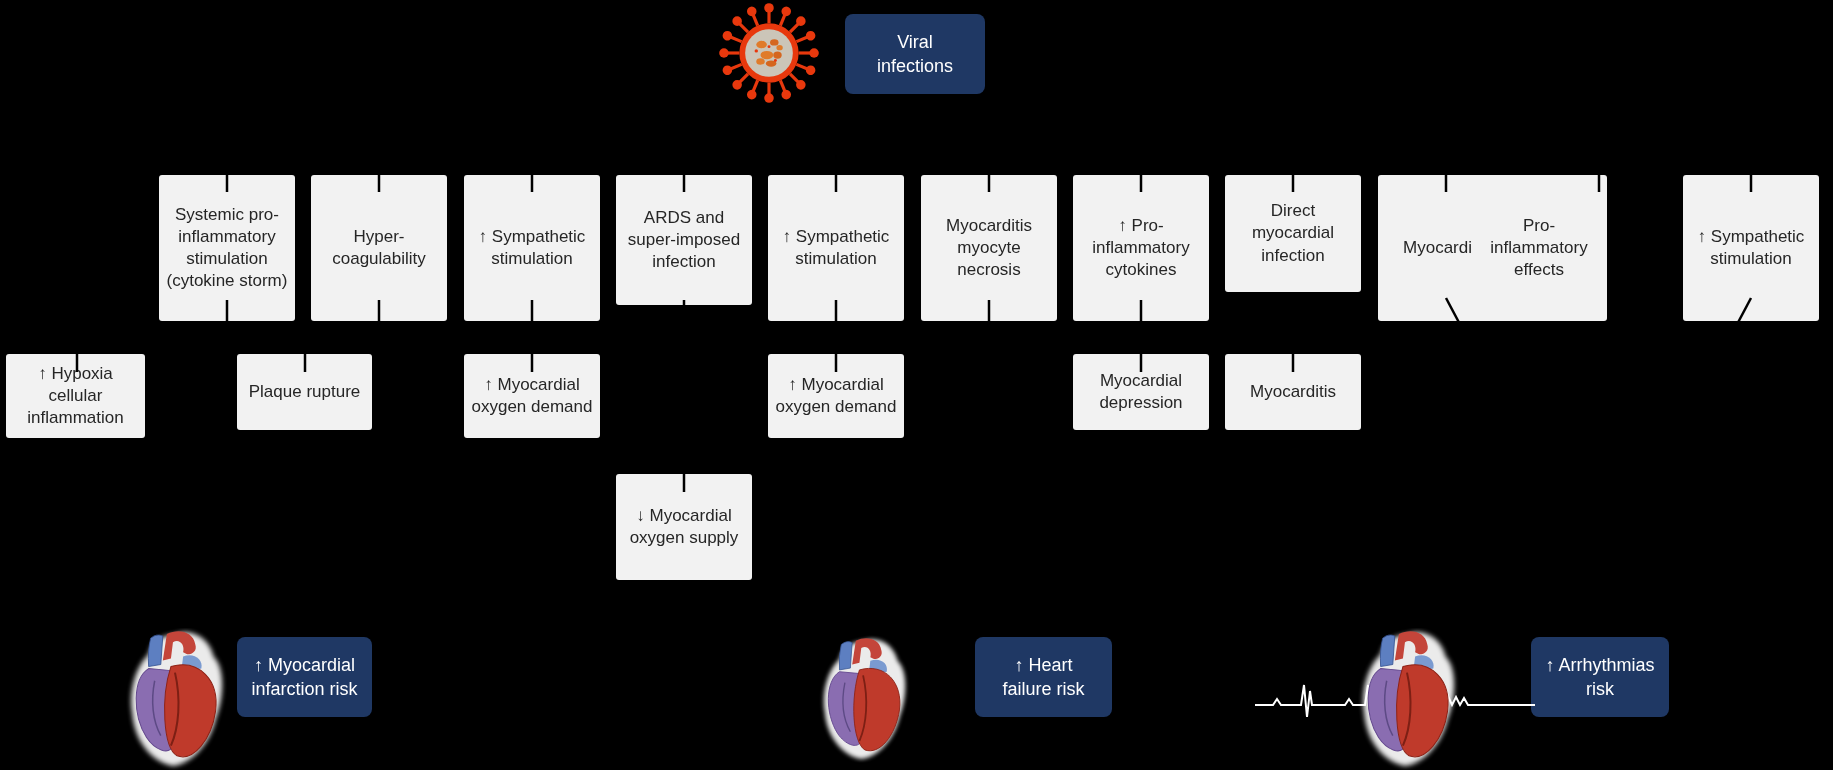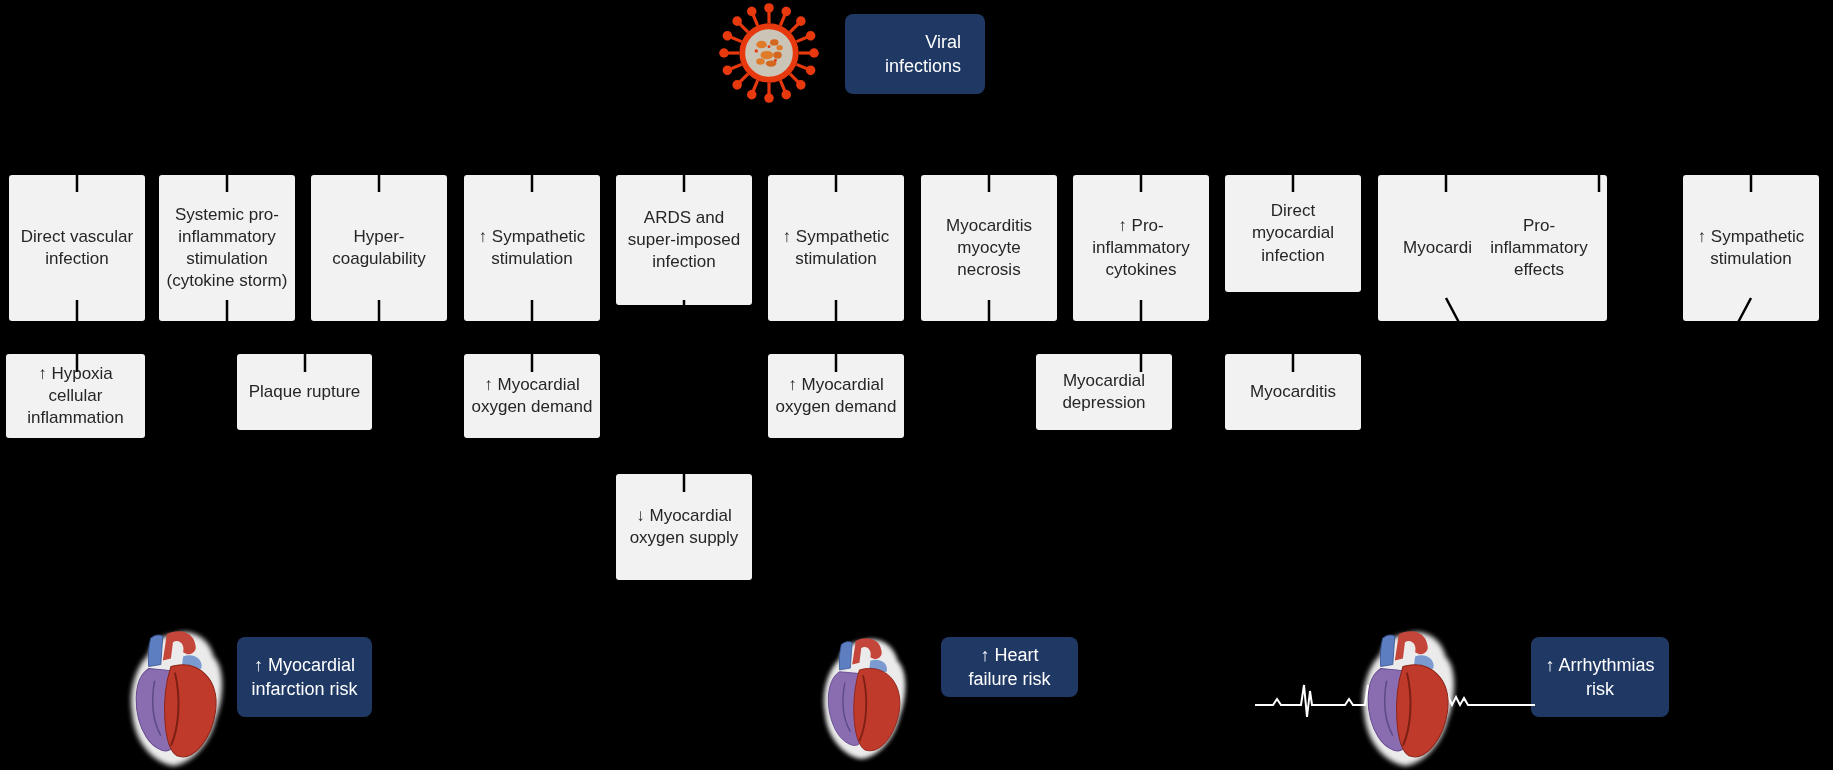--- a/index.html
+++ b/index.html
@@ -12,21 +12,21 @@
     display:flex;align-items:center;justify-content:center;text-align:center;
     font-size:17px;line-height:1.3;border-radius:3px;padding:4px 6px;box-sizing:border-box;
     z-index:1;
   }
   .outcome{
     position:absolute;background:#1f3864;color:#ffffff;
     display:flex;align-items:center;justify-content:center;text-align:center;
     font-size:18px;line-height:1.35;border-radius:8px;padding:18px 14px;box-sizing:border-box;
     z-index:2;
   }
-  .outcome.viral{padding:0 24px;text-align:right;}
+  .outcome.viral{padding:0 24px;}
   .connectors{position:absolute;left:0;top:0;width:1833px;height:770px;z-index:3;pointer-events:none;}
   .art{position:absolute;z-index:4;}
 </style>
 </head>
 <body>
 
 <div class="canvas">
 
   <svg width="0" height="0" style="position:absolute" aria-hidden="true">
     <defs>
@@ -75,38 +75,37 @@
     <ellipse cx="42" cy="58" rx="4" ry="3" fill="#e07b2a"></ellipse>
     <ellipse cx="52" cy="60" rx="5" ry="3" fill="#d5661e"></ellipse>
     <ellipse cx="60" cy="45" rx="3" ry="2.5" fill="#e07b2a"></ellipse>
     <circle cx="38" cy="48" r="1.6" fill="#e8380d"></circle>
     <circle cx="50" cy="44" r="1.4" fill="#e8380d"></circle>
     <circle cx="56" cy="57" r="1.4" fill="#e8380d"></circle>
   </svg>
 
   <div class="outcome viral" style="left:845px;top:14px;width:140px;height:80px">Viral infections</div>
 
-  <div class="node" style="left:9px;top:175px;width:136px;height:146px">Direct vascular infection</div>
   <div class="node" style="left:159px;top:175px;width:136px;height:146px">Systemic pro-inflammatory stimulation (cytokine storm)</div>
   <div class="node" style="left:311px;top:175px;width:136px;height:146px">Hyper-coagulability</div>
   <div class="node" style="left:464px;top:175px;width:136px;height:146px">↑ Sympathetic stimulation</div>
   <div class="node" style="left:616px;top:175px;width:136px;height:130px">ARDS and super-imposed infection</div>
   <div class="node" style="left:768px;top:175px;width:136px;height:146px">↑ Sympathetic stimulation</div>
   <div class="node" style="left:921px;top:175px;width:136px;height:146px">Myocarditis myocyte necrosis</div>
   <div class="node" style="left:1073px;top:175px;width:136px;height:146px">↑ Pro-inflammatory cytokines</div>
   <div class="node" style="left:1225px;top:175px;width:136px;height:117px">Direct myocardial infection</div>
   <div class="node" style="left:1378px;top:175px;width:136px;height:146px">Myocarditis</div>
   <div class="node" style="left:1471px;top:175px;width:136px;height:146px">Pro-inflammatory effects</div>
   <div class="node" style="left:1683px;top:175px;width:136px;height:146px">↑ Sympathetic stimulation</div>
 
   <div class="node" style="left:6px;top:354px;width:139px;height:84px">↑ Hypoxia cellular inflammation</div>
   <div class="node" style="left:237px;top:354px;width:135px;height:76px">Plaque rupture</div>
   <div class="node" style="left:464px;top:354px;width:136px;height:84px">↑ Myocardial oxygen demand</div>
   <div class="node" style="left:768px;top:354px;width:136px;height:84px">↑ Myocardial oxygen demand</div>
-  <div class="node" style="left:1036px;top:354px;width:136px;height:76px">Myocardial depression</div>
+  <div class="node" style="left:1073px;top:354px;width:136px;height:76px">Myocardial depression</div>
   <div class="node" style="left:1225px;top:354px;width:136px;height:76px">Myocarditis</div>
 
   <div class="node" style="left:616px;top:474px;width:136px;height:106px">↓ Myocardial oxygen supply</div>
 
   <svg class="connectors" viewBox="0 0 1833 770">
     <g stroke="#000000" stroke-width="2.5" fill="none">
       <line x1="77" y1="148" x2="77" y2="192"></line>
         <line x1="227" y1="148" x2="227" y2="192"></line>
       <line x1="379" y1="148" x2="379" y2="192"></line>
         <line x1="532" y1="148" x2="532" y2="192"></line>
@@ -135,21 +134,21 @@
   </svg>
 
   <svg class="art" style="left:120px;top:628px;width:112px;height:142px" viewBox="0 0 110 140">
     <use href="#heart-sym"></use>
   </svg>
   <div class="outcome" style="left:237px;top:637px;width:135px;height:80px">↑ Myocardial infarction risk</div>
 
   <svg class="art" style="left:814px;top:628px;width:100px;height:142px" viewBox="0 0 110 140">
     <use href="#heart-sym"></use>
   </svg>
-  <div class="outcome" style="left:941px;top:637px;width:137px;height:60px">↑ Heart failure risk</div>
+  <div class="outcome" style="left:975px;top:637px;width:137px;height:80px">↑ Heart failure risk</div>
 
   <svg class="art" style="left:1255px;top:650px;width:280px;height:90px" viewBox="0 0 280 90">
     <path d="M0 55 H18 l4 -6 4 6 H46 l3 -20 3 32 3 -26 2 14 H72 H90 l4 -6 4 6 H110 l3 -20 3 32 3 -26 2 14 H140 H165 l4 -14 4 14 4 -12 4 12 4 -11 4 11 4 -9 4 9 4 -8 4 8 4 -7 4 7 H280" stroke="#ffffff" stroke-width="2" fill="none"></path>
   </svg>
   <svg class="art" style="left:1352px;top:628px;width:112px;height:142px" viewBox="0 0 110 140">
     <use href="#heart-sym"></use>
   </svg>
   <div class="outcome" style="left:1531px;top:637px;width:138px;height:80px">↑ Arrhythmias risk</div>
 
 </div>

